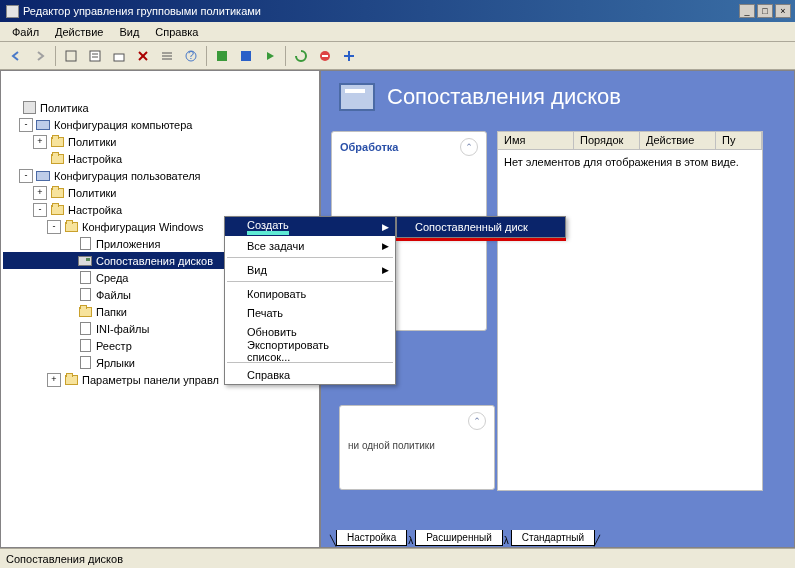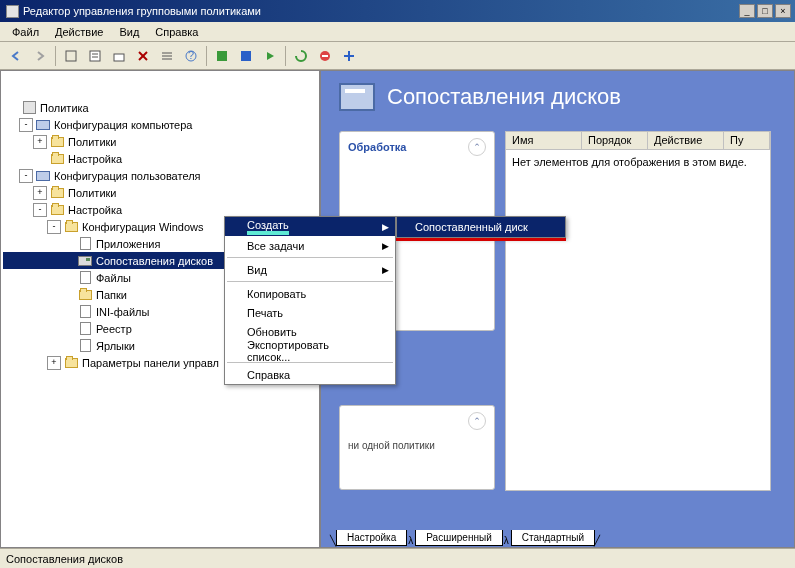--- a/index.html
+++ b/index.html
@@ -29,21 +29,21 @@
 
 .ind0 { padding-left:2px; } .ind1 { padding-left:16px; } .ind2 { padding-left:30px; }
 .ind3 { padding-left:44px; } .ind4 { padding-left:58px; }
 
 .right-panel { flex:1; background:#6884ce; border:1px solid #848284; position:relative; overflow:hidden; }
 .right-header { padding:12px 18px; display:flex; align-items:center; }
 .right-header-icon { width:36px; height:28px; background:#becde9; border:2px solid #4b6aa5; margin-right:12px; position:relative; }
 .right-header-icon:after { content:""; position:absolute; top:4px; left:4px; width:20px; height:4px; background:#fff; }
 .right-title { color:#fff; font-size:22px; font-weight:normal; }
 
-.panels { position:absolute; left:18px; top:60px; display:flex; }
+.panels { position:absolute; left:10px; top:60px; display:flex; }
 
 .proc-panel { width:156px; height:200px; background:#fff; border:1px solid #c0c0c0; border-radius:3px; }
 .proc-header { display:flex; align-items:center; padding:6px 8px; }
 .proc-title { color:#2a50a8; font-weight:bold; flex:1; }
 .chev { width:18px; height:18px; border:1px solid #cfcfcf; border-radius:50%; display:flex; align-items:center; justify-content:center; font-size:9px; color:#6a7ba8; background:#fff; }
 
 .list-panel { width:266px; height:360px; background:#fff; border:1px solid #c0c0c0; margin-left:10px; display:flex; flex-direction:column; }
 .list-headers { display:flex; background:#ece9d8; height:18px; border-bottom:1px solid #c0c0c0; }
 .list-col { border-right:1px solid #c0c0c0; padding:2px 6px; }
 .list-body { flex:1; padding:6px; color:#000; }
@@ -254,20 +254,27 @@
           <span class="icn">
             <span class="i-disk"></span>
           </span>
           <span class="label">Сопоставления дисков</span>
         </div>
         <div class="tree-row ind4">
           <span class="tw-empty"></span>
           <span class="icn">
             <span class="i-file"></span>
           </span>
+          <span class="label">Среда</span>
+        </div>
+        <div class="tree-row ind4">
+          <span class="tw-empty"></span>
+          <span class="icn">
+            <span class="i-file"></span>
+          </span>
           <span class="label">Файлы</span>
         </div>
         <div class="tree-row ind4">
           <span class="tw-empty"></span>
           <span class="icn">
             <span class="i-folder"></span>
           </span>
           <span class="label">Папки</span>
         </div>
         <div class="tree-row ind4">

